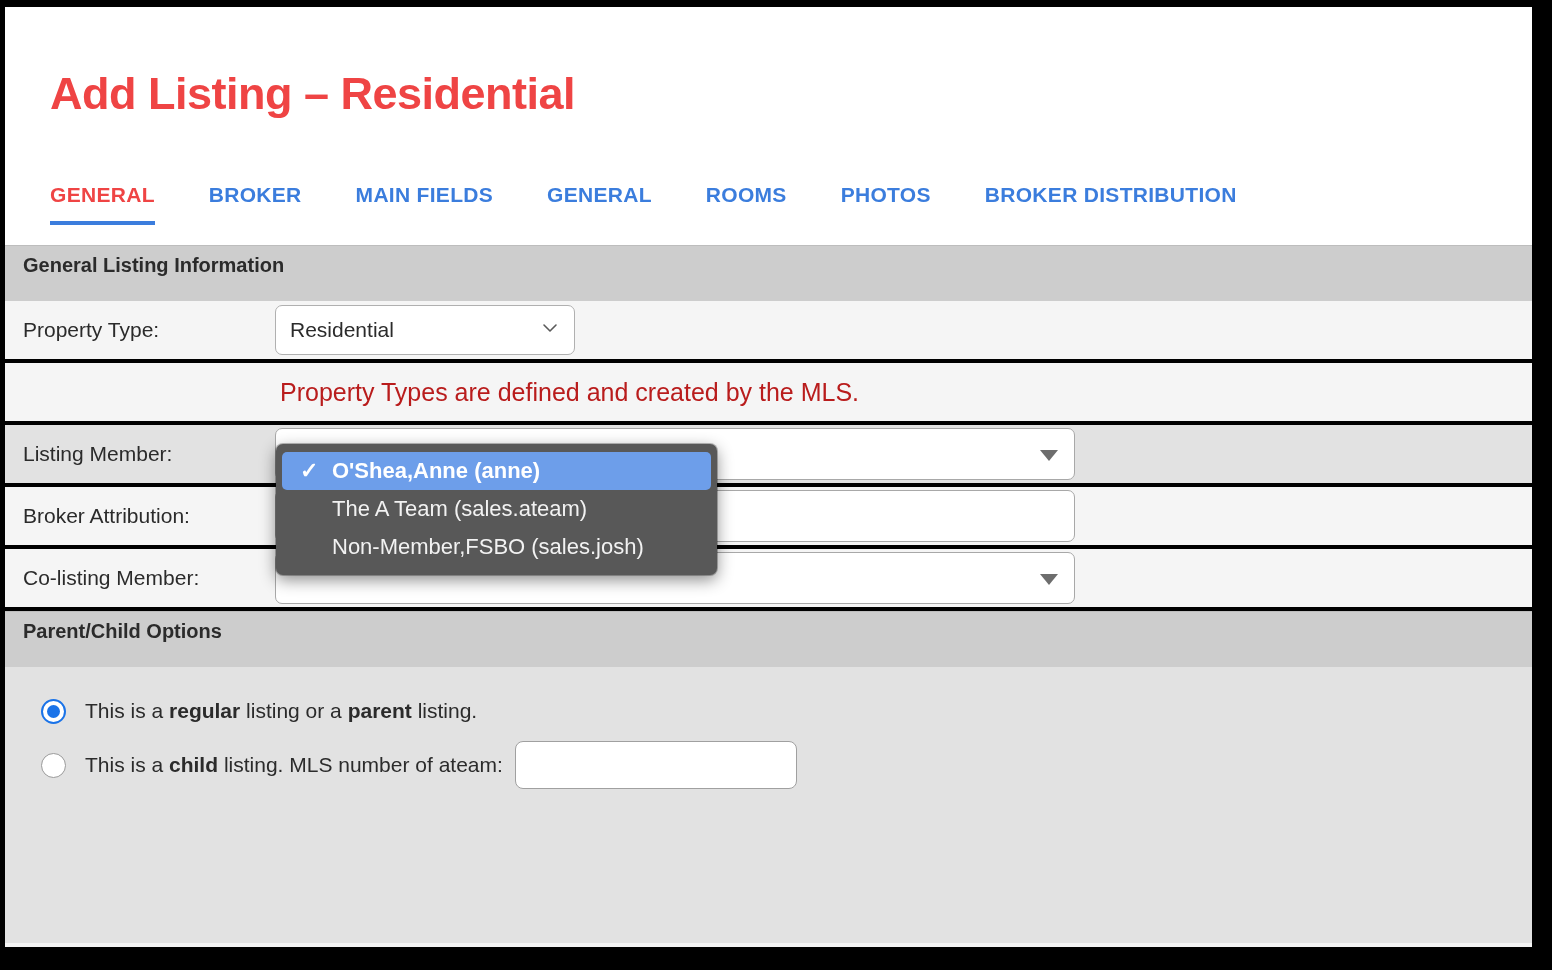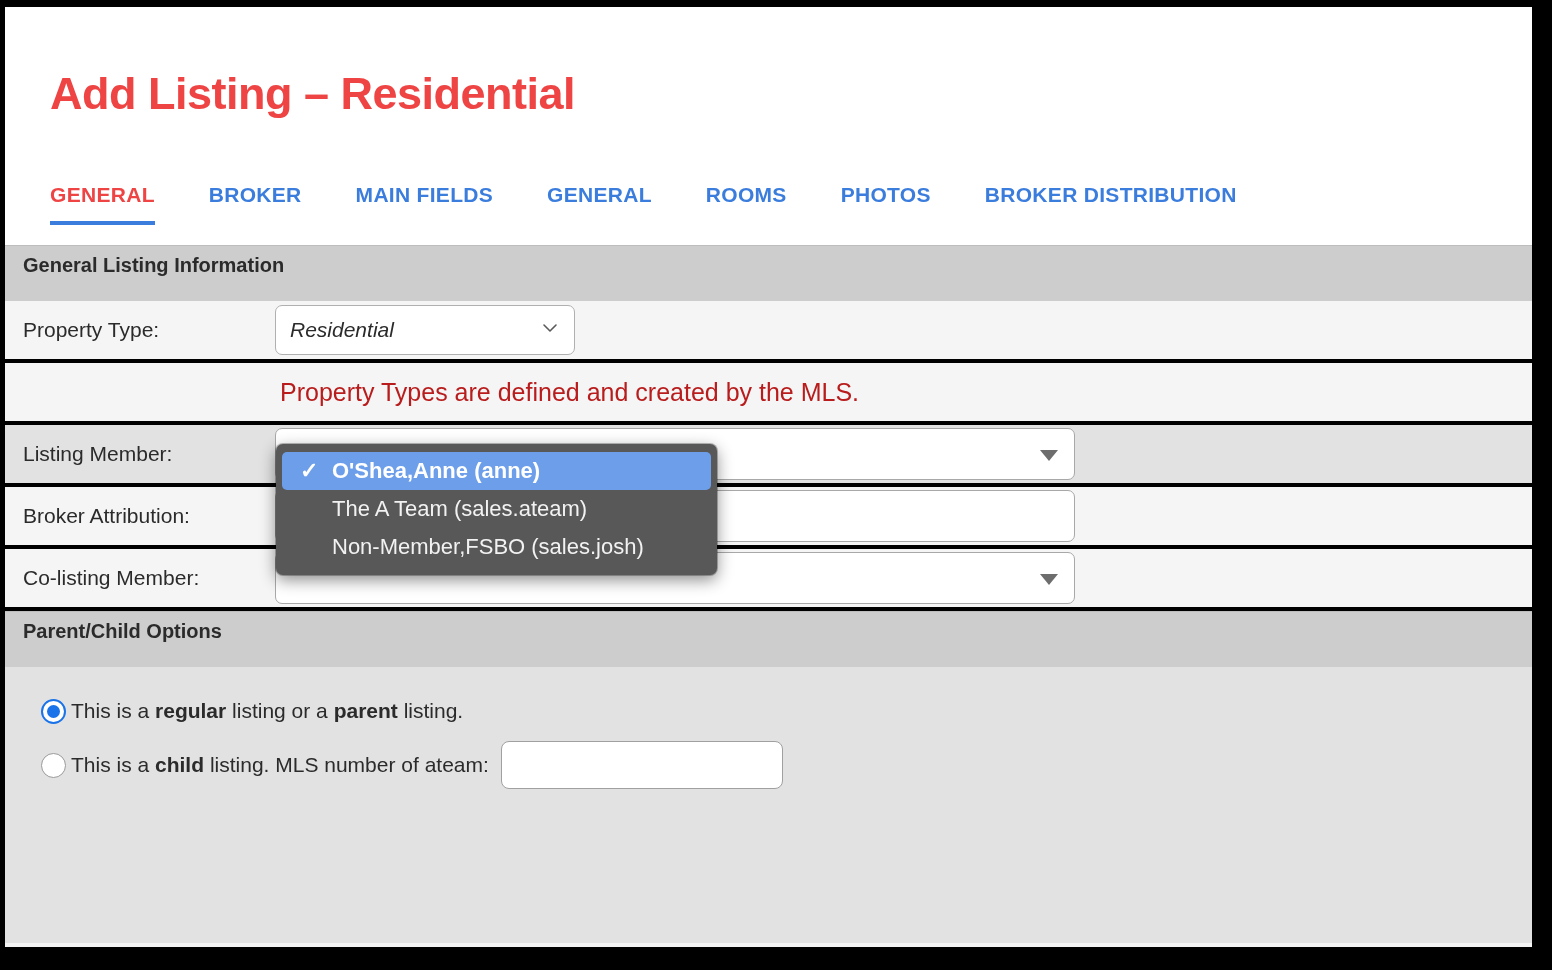--- a/index.html
+++ b/index.html
@@ -135,21 +135,20 @@
     position: relative;
     width: 300px;
     height: 50px;
     background: #ffffff;
     border: 1px solid #b0b0b0;
     border-radius: 7px;
     box-sizing: border-box;
     display: flex;
     align-items: center;
     cursor: pointer;
-    font-style: italic;
   }
   .select-box .sel-value {
     padding-left: 14px;
     font-size: 21px;
     color: #2b2b2b;
     white-space: nowrap;
   }
   .chev {
     position: absolute;
     right: 16px;
@@ -241,21 +240,21 @@
     position: absolute;
     left: 50%; top: 50%;
     width: 13px; height: 13px;
     margin: -6.5px 0 0 -6.5px;
     border-radius: 50%;
     background: #1a73e8;
   }
   .radio-label {
     font-size: 21px;
     color: #2b2b2b;
-    margin-left: 5px;
+    margin-left: 19px;
     white-space: nowrap;
   }
   .radio-label b { font-weight: bold; }
 
   .filler {
     background: #e2e2e2;
     height: 120px;
   }
 
   

